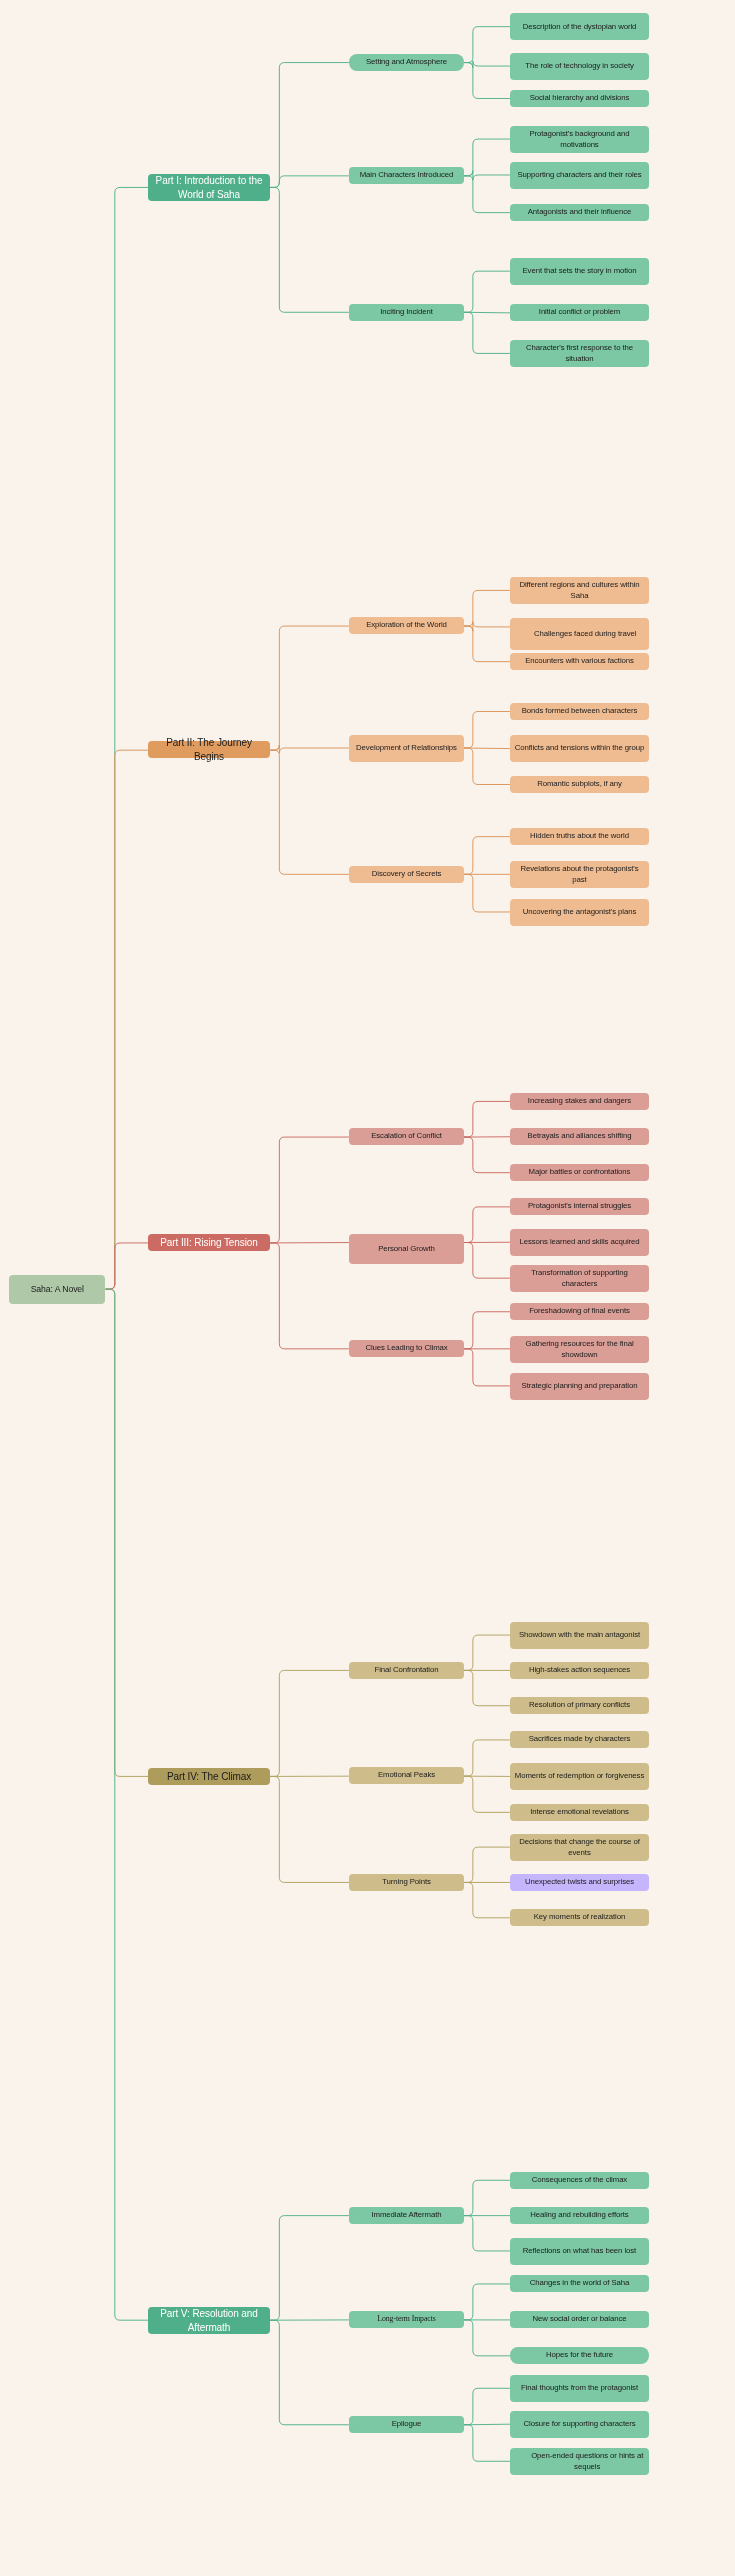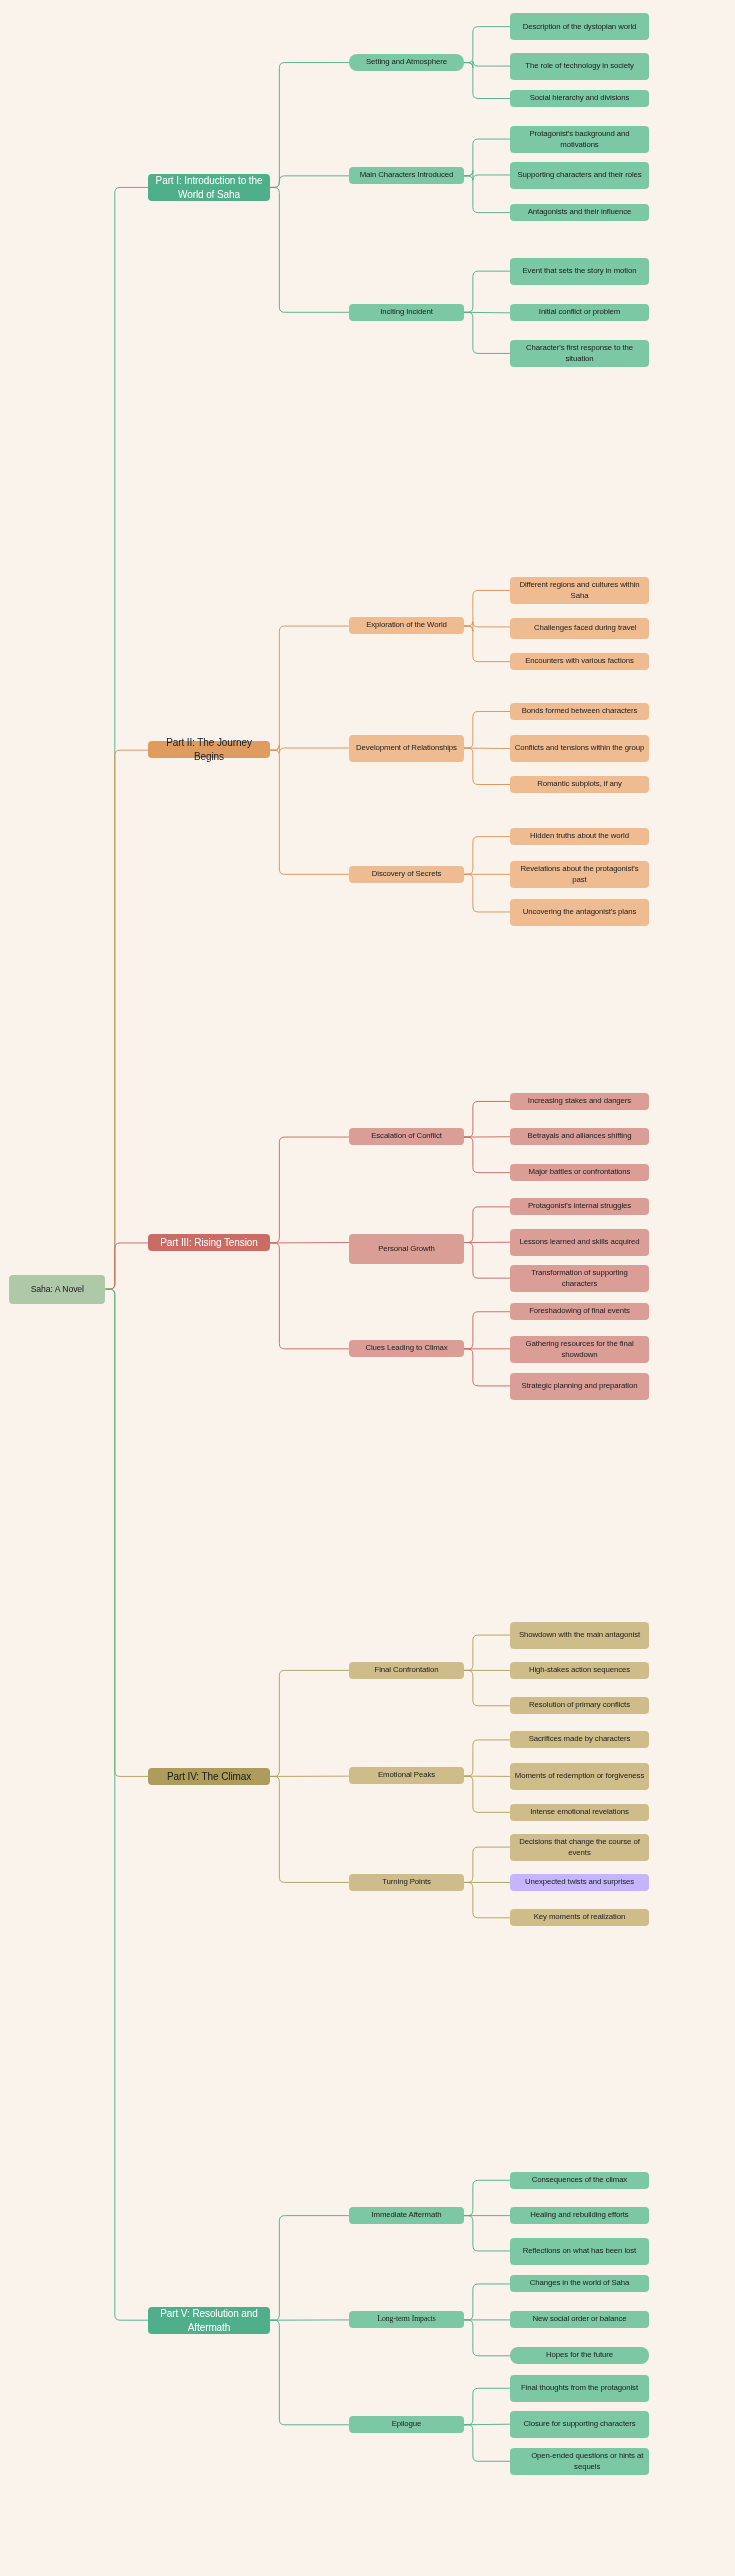--- a/index.html
+++ b/index.html
@@ -106,21 +106,21 @@
       <div class="node" style="left: 510px; top: 126px; width: 139px; height: 27px; background: rgb(124, 200, 164);">Protagonist's background and motivations</div>
       <div class="node" style="left: 510px; top: 162px; width: 139px; height: 27px; background: rgb(124, 200, 164);">Supporting characters and their roles</div>
       <div class="node" style="left: 510px; top: 204px; width: 139px; height: 17.4px; background: rgb(124, 200, 164);">Antagonists and their influence</div>
       <div class="node" style="left: 349px; top: 167px; width: 115px; height: 17.4px; background: rgb(124, 200, 164);">Main Characters Introduced</div>
       <div class="node" style="left: 510px; top: 258px; width: 139px; height: 27px; background: rgb(124, 200, 164);">Event that sets the story in motion</div>
       <div class="node" style="left: 510px; top: 304px; width: 139px; height: 17.4px; background: rgb(124, 200, 164);">Initial conflict or problem</div>
       <div class="node" style="left: 510px; top: 340px; width: 139px; height: 27px; background: rgb(124, 200, 164);">Character's first response to the situation</div>
       <div class="node" style="left: 349px; top: 304px; width: 115px; height: 17.4px; background: rgb(124, 200, 164);">Inciting Incident</div>
       <div class="node part" style="left: 148px; top: 174px; width: 122px; height: 27px; background: rgb(79, 175, 138); color: rgb(255, 255, 255);">Part I: Introduction to the World of Saha</div>
       <div class="node" style="left: 510px; top: 577px; width: 139px; height: 27px; background: rgb(239, 188, 146);">Different regions and cultures within Saha</div>
-      <div class="node" style="left: 510px; top: 618px; width: 139px; height: 21px; background: rgb(239, 188, 146); padding-left: 16px;">Challenges faced during travel</div>
+      <div class="node" style="left: 510px; top: 618px; width: 139px; height: 32px; background: rgb(239, 188, 146); padding-left: 16px;">Challenges faced during travel</div>
       <div class="node" style="left: 510px; top: 653px; width: 139px; height: 17.4px; background: rgb(239, 188, 146);">Encounters with various factions</div>
       <div class="node" style="left: 349px; top: 617px; width: 115px; height: 17.4px; background: rgb(239, 188, 146);">Exploration of the World</div>
       <div class="node" style="left: 510px; top: 703px; width: 139px; height: 17.4px; background: rgb(239, 188, 146);">Bonds formed between characters</div>
       <div class="node" style="left: 510px; top: 735px; width: 139px; height: 27px; background: rgb(239, 188, 146);">Conflicts and tensions within the group</div>
       <div class="node" style="left: 510px; top: 776px; width: 139px; height: 17.4px; background: rgb(239, 188, 146);">Romantic subplots, if any</div>
       <div class="node" style="left: 349px; top: 735px; width: 115px; height: 27px; background: rgb(239, 188, 146);">Development of Relationships</div>
       <div class="node" style="left: 510px; top: 828px; width: 139px; height: 17.4px; background: rgb(239, 188, 146);">Hidden truths about the world</div>
       <div class="node" style="left: 510px; top: 861px; width: 139px; height: 27px; background: rgb(239, 188, 146);">Revelations about the protagonist's past</div>
       <div class="node" style="left: 510px; top: 899px; width: 139px; height: 27px; background: rgb(239, 188, 146);">Uncovering the antagonist's plans</div>
       <div class="node" style="left: 349px; top: 866px; width: 115px; height: 17.4px; background: rgb(239, 188, 146);">Discovery of Secrets</div>

